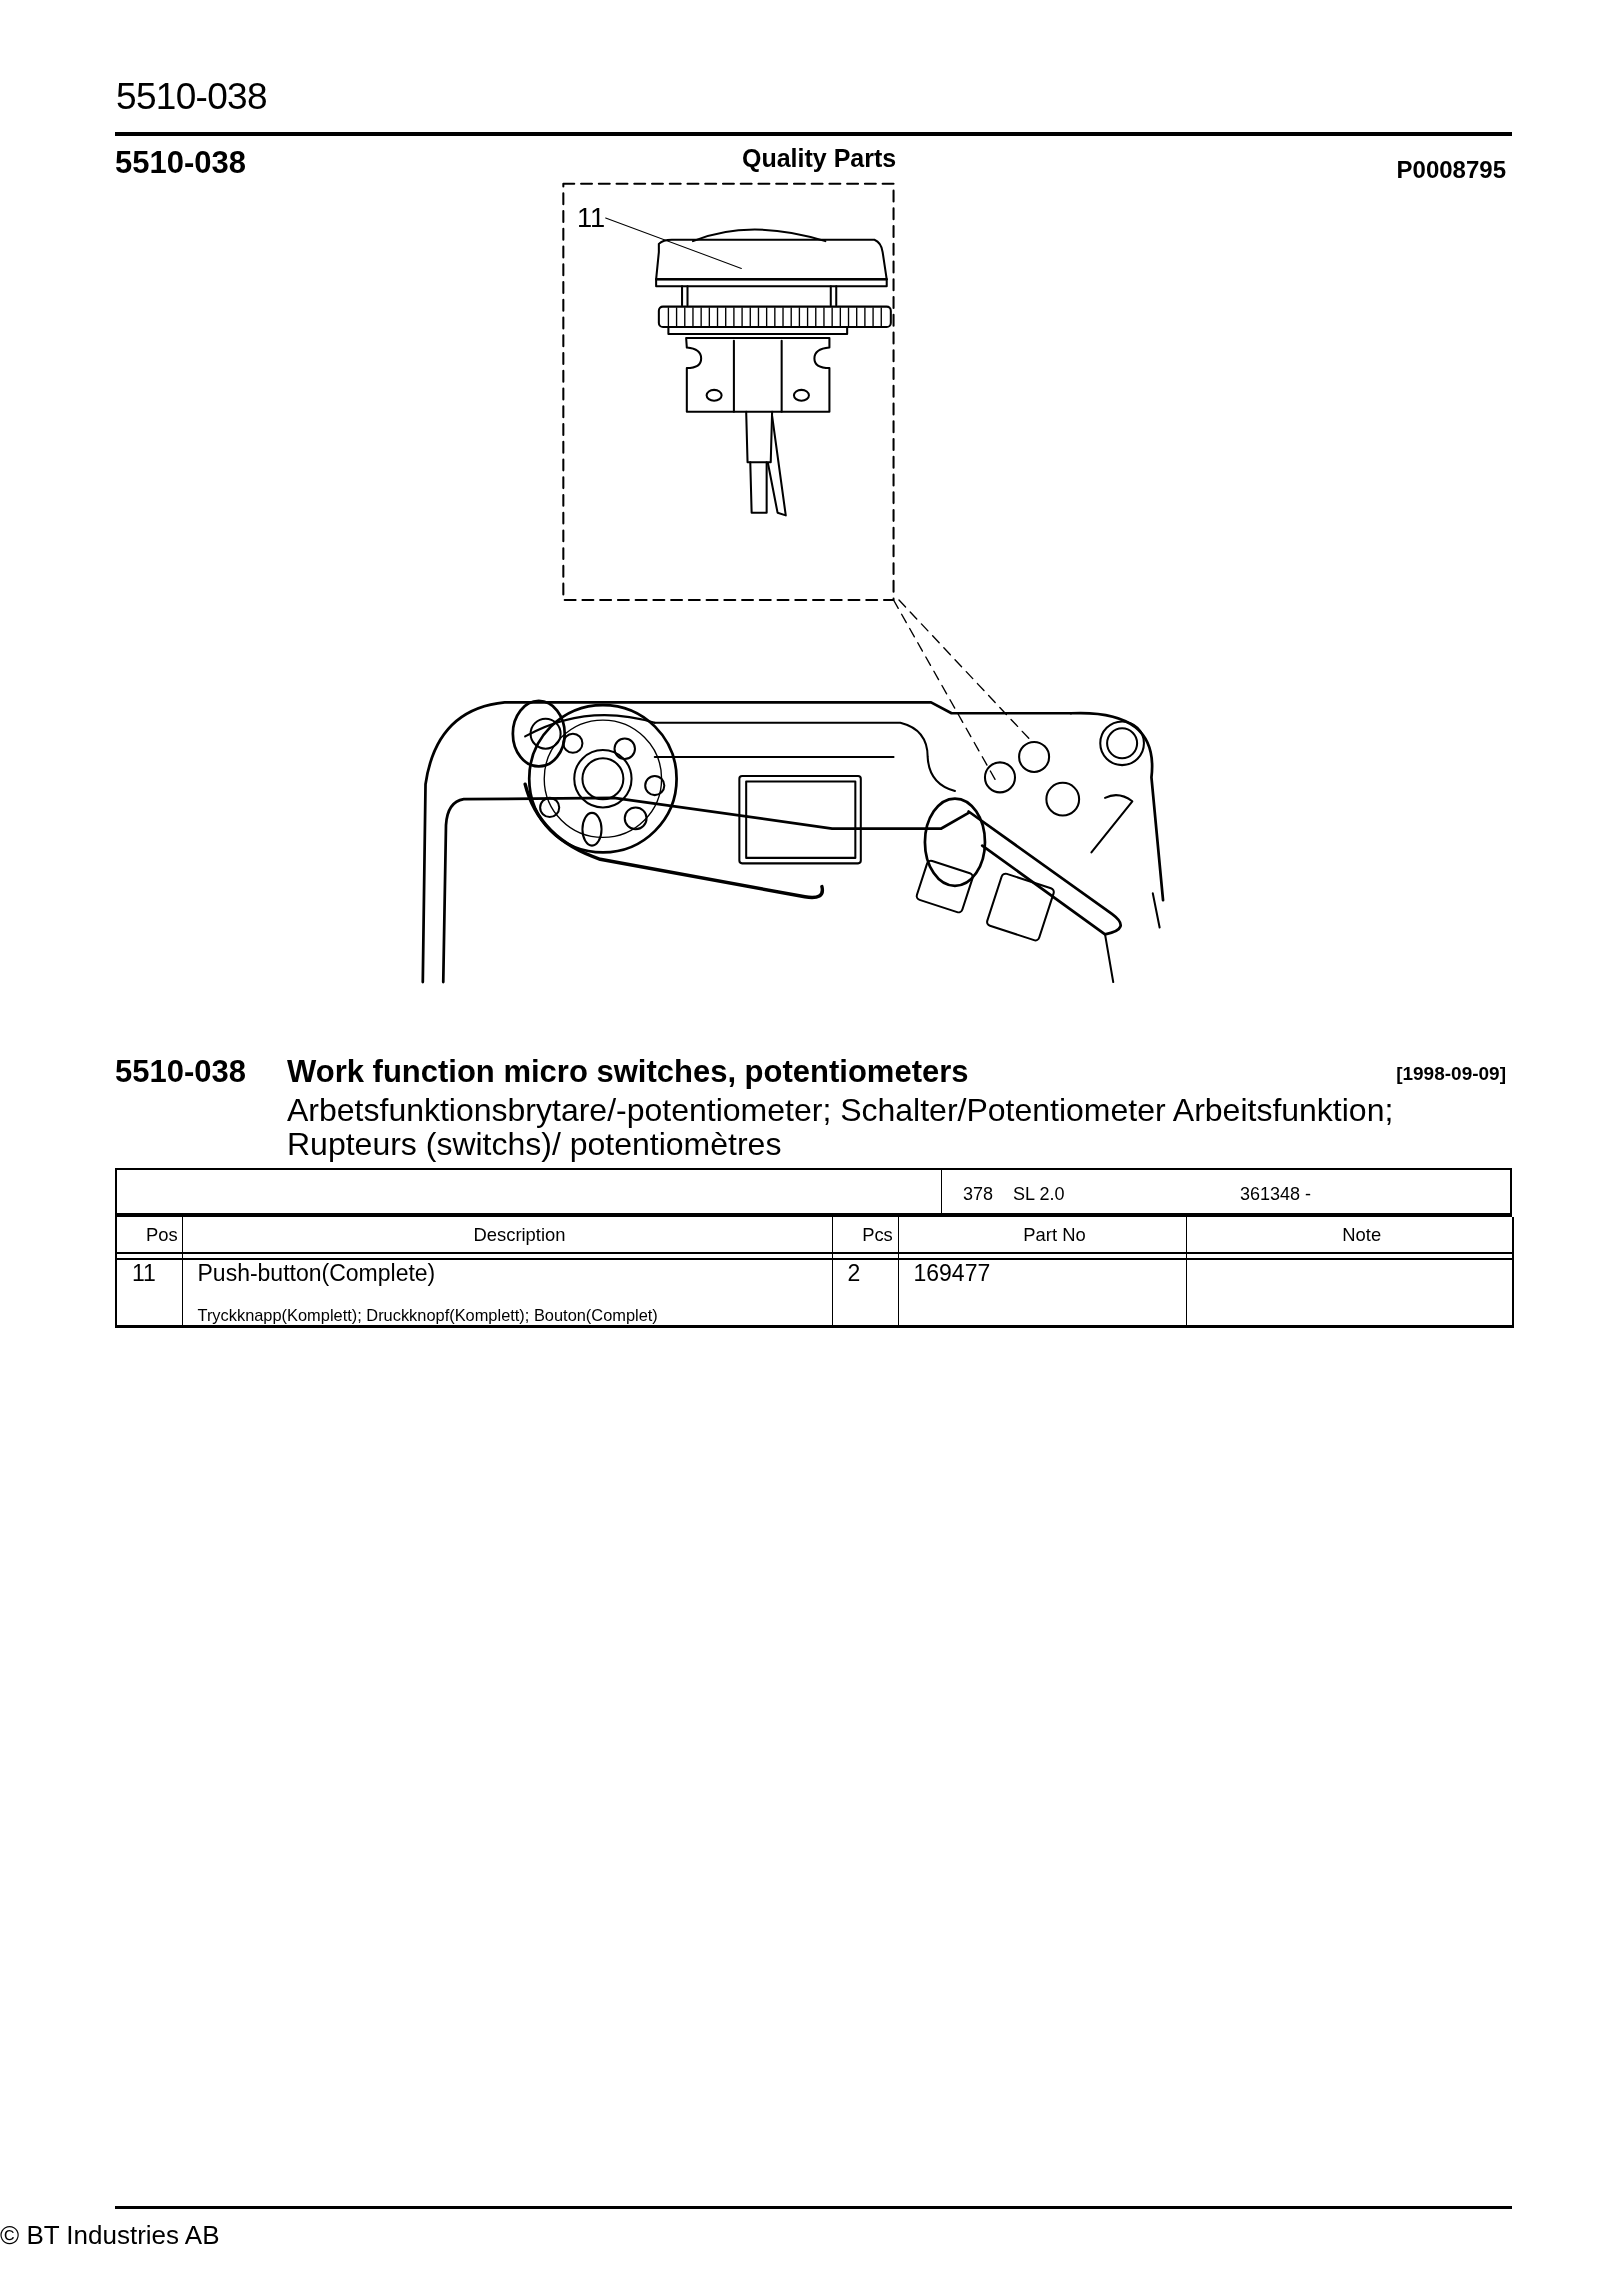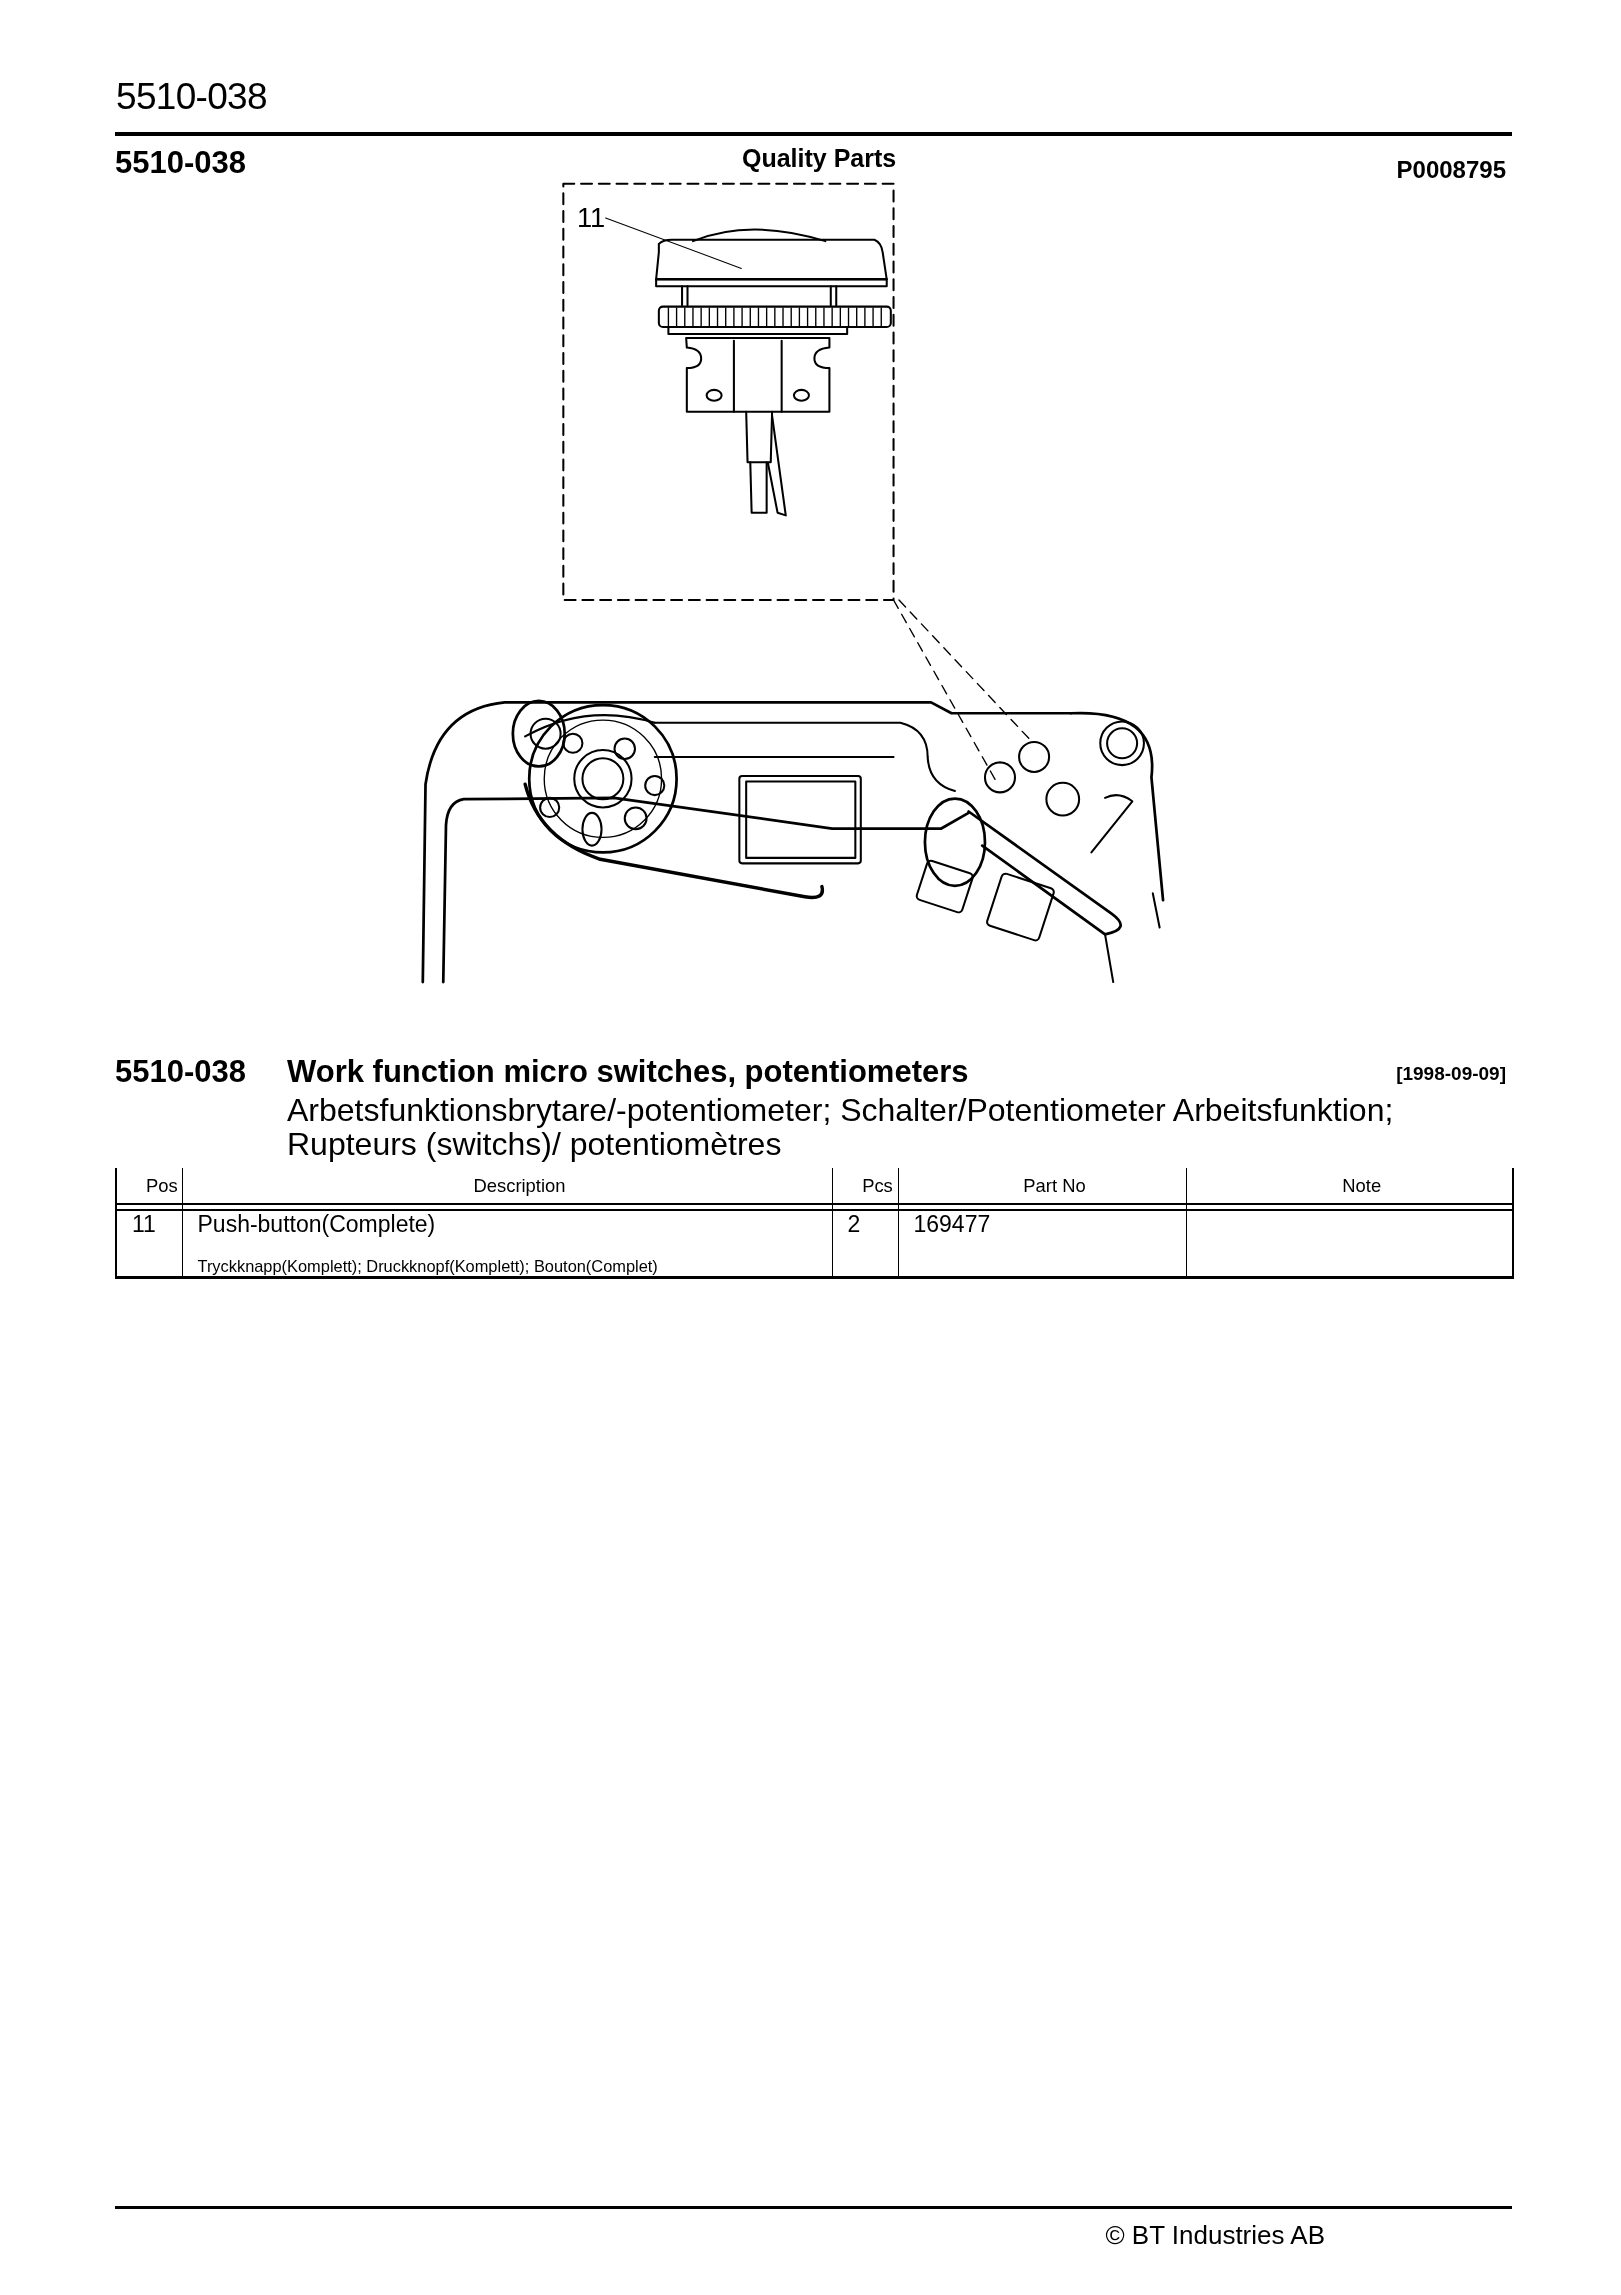--- a/index.html
+++ b/index.html
@@ -33,21 +33,21 @@
   table.grid th { font-weight: normal; font-size: 18.4px; height: 35px; vertical-align: middle; text-align: center; border-bottom: 2px double #000; padding-left: 25px; }
   table.grid tr.spacer td { height: 4.1px; border-bottom: 2px solid #000; }
   table.grid td { font-size: 23px; height: 53px; }
   td.pos { padding-left: 15px !important; }
   td.desc { padding-left: 15px !important; }
   td.desc .sub { font-size: 16.4px; display: block; margin-top: 19px; }
   td.pcs { padding-left: 15px !important; }
   td.partno { padding-left: 15px !important; }
 
   .rule-bottom { left: 115px; top: 2206px; width: 1397px; height: 3.4px; background: #000; }
-  .footer { left: 0; width: 1325px; top: 2220px; text-align: right; font-size: 26px; }
+  .footer { left: 0; width: 1325px; top: 2220px; text-align: left; font-size: 26px; }
   svg text { font-family: "Liberation Sans", sans-serif; }
 </style>
 </head>
 <body>
 
 <div class="abs page-code">5510-038</div>
 <div class="abs header-center">Quality Parts</div>
 <div class="abs rule-top"></div>
 <div class="abs sec-code">5510-038</div>
 <div class="abs pic-id">P0008795</div>
@@ -150,20 +150,25 @@
   </g>
   <text x="846" y="334" font-size="40" fill="#000">11</text>
 </svg>
 
 <div class="abs title-code">5510-038</div>
 <div class="abs title-text">Work function micro switches, potentiometers</div>
 <div class="abs title-date">[1998-09-09]</div>
 <div class="abs subtitle">Arbetsfunktionsbrytare/-potentiometer; Schalter/Potentiometer Arbeitsfunktion; Rupteurs (switchs)/ potentiomètres</div>
 
 <div class="abs parts-table">
+  <div class="top-row">
+    <div class="split"></div>
+    <span class="model" style="white-space:pre">378    SL 2.0</span>
+    <span class="serial">361348 -</span>
+  </div>
   <table class="grid">
     <colgroup>
       <col style="width:66px">
         <col style="width:650px">
         <col style="width:66px">
         <col style="width:288px">
         <col style="width:327px">
     </colgroup>
     <thead>
       <tr>

